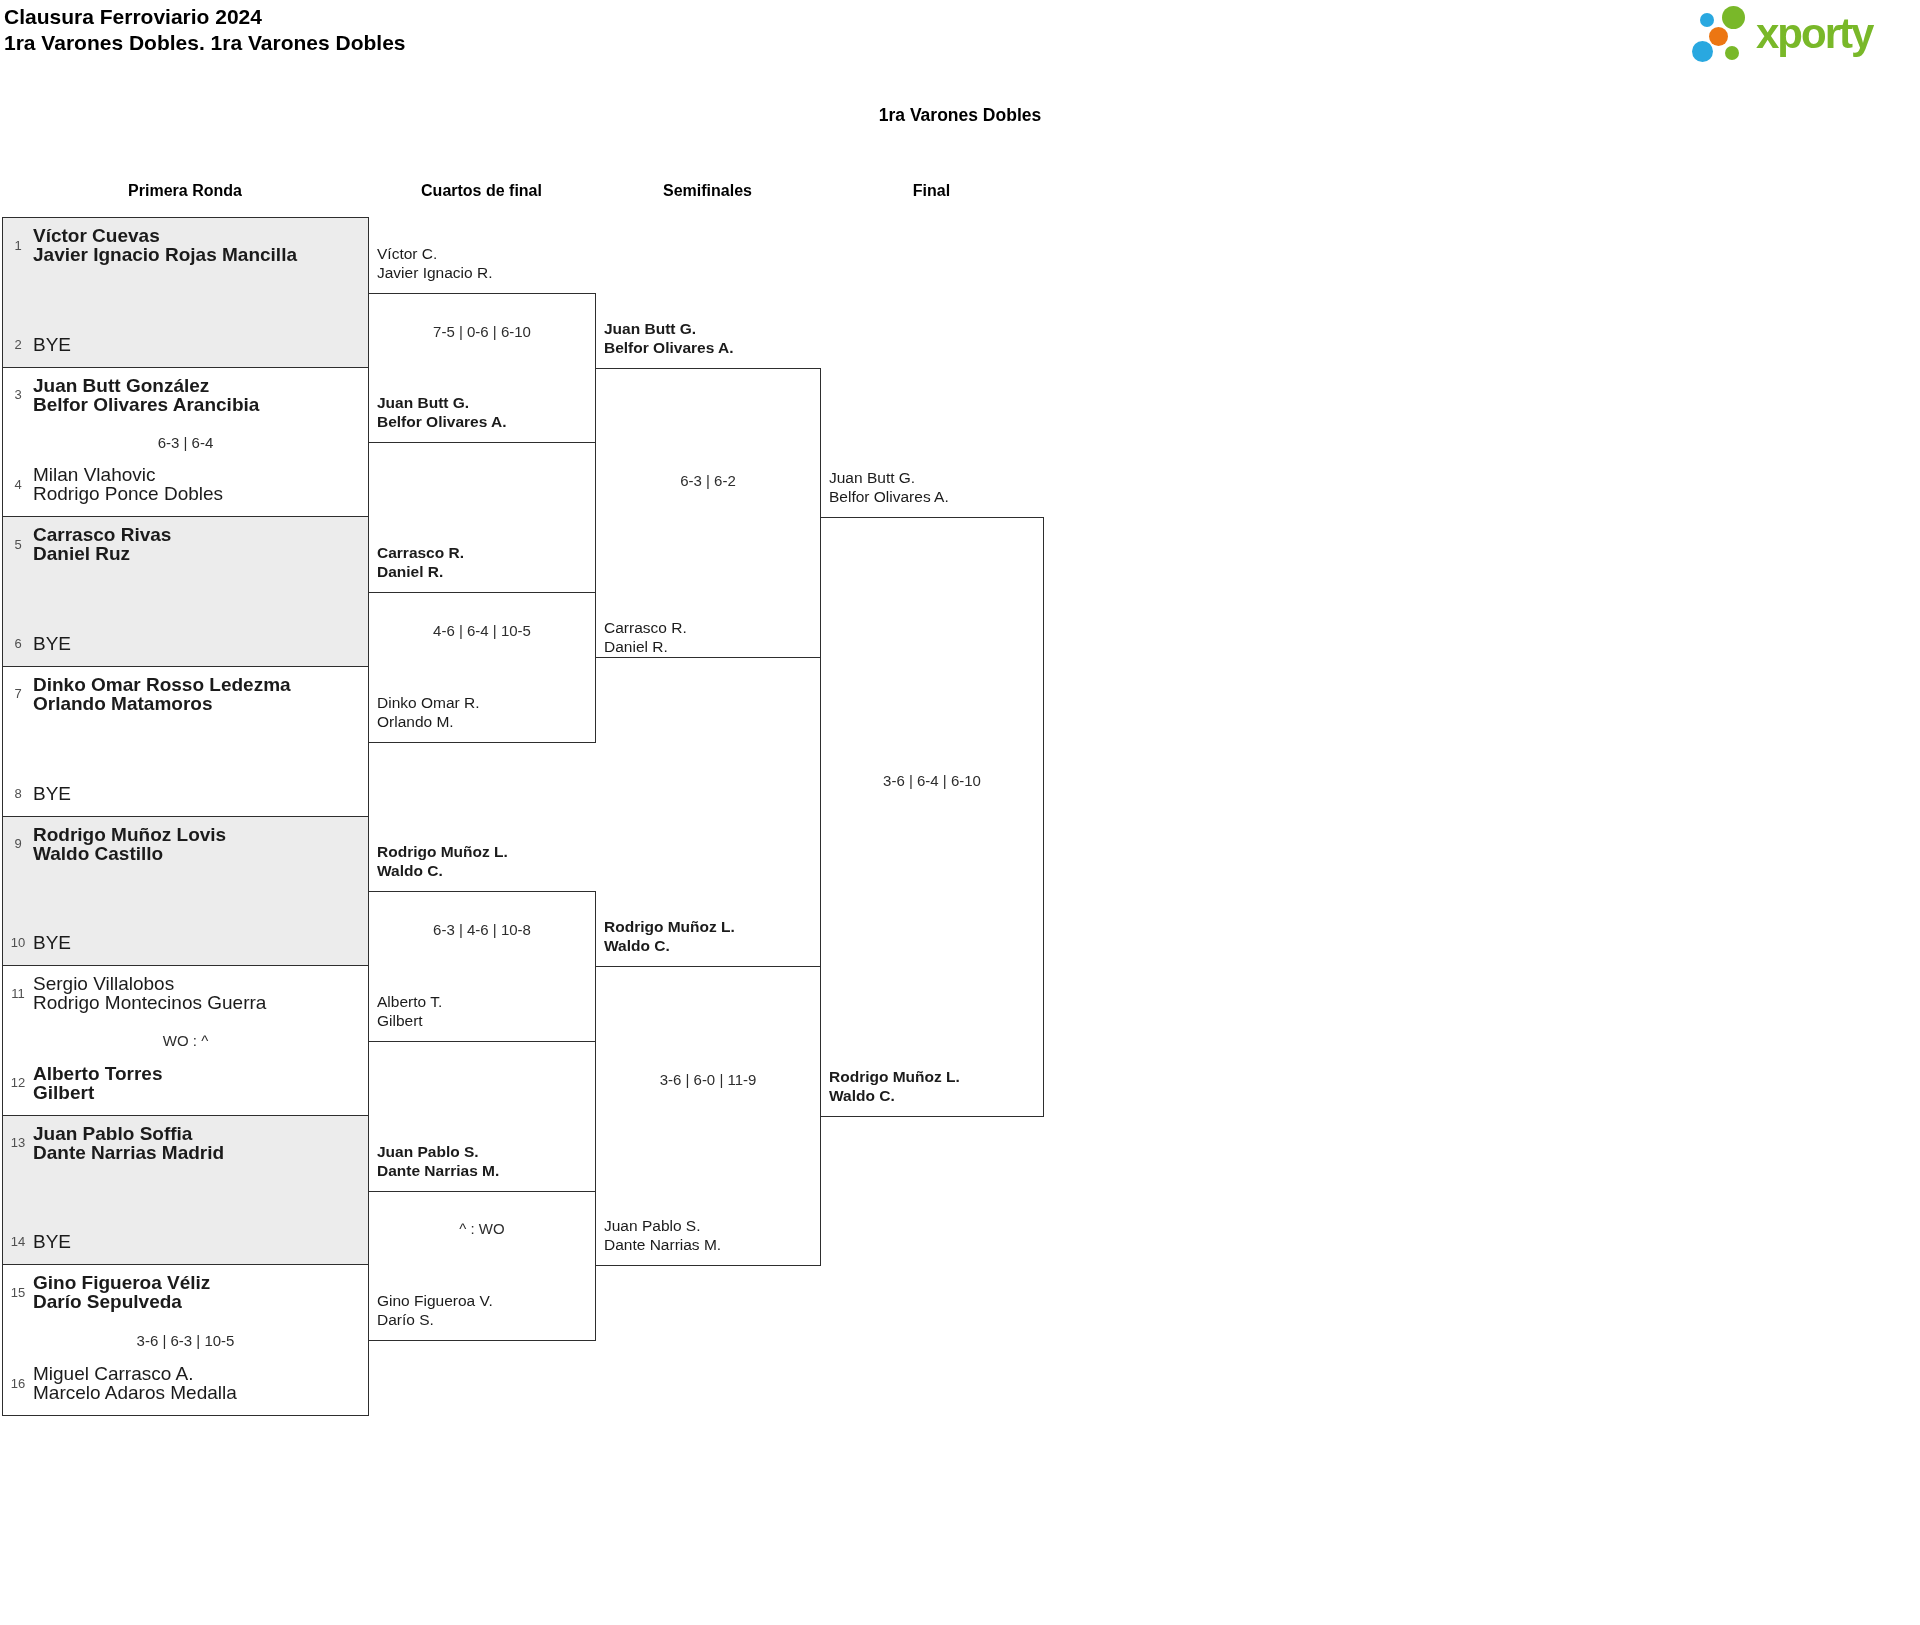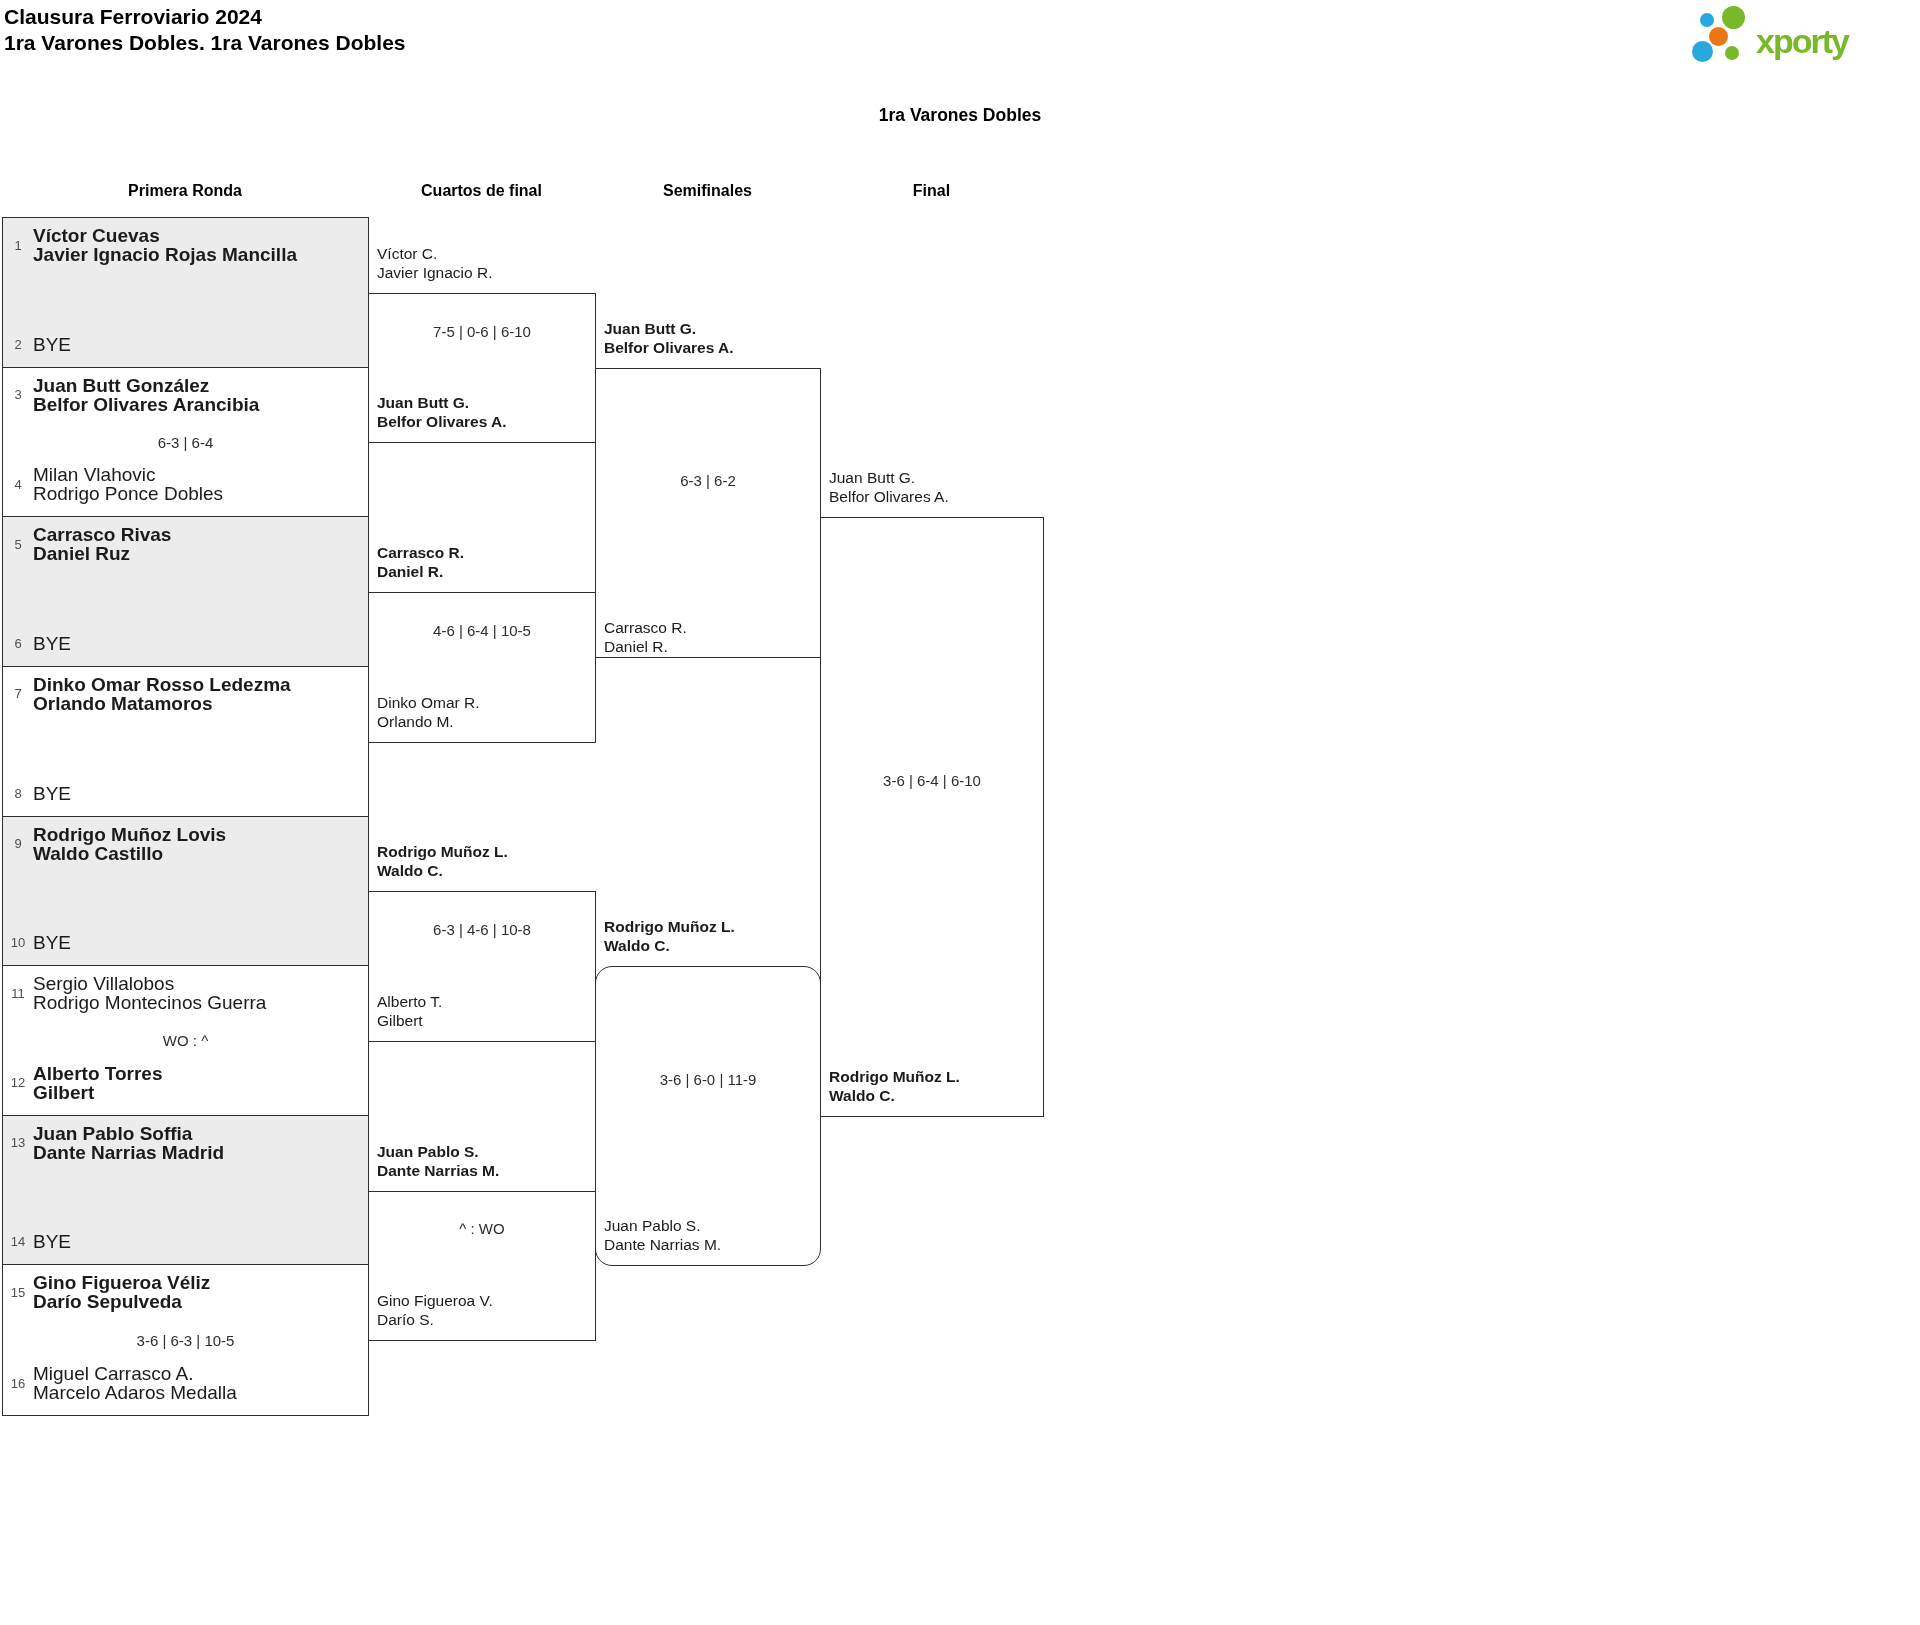--- a/index.html
+++ b/index.html
@@ -18,21 +18,21 @@
   .hdr2{position:absolute;left:4px;top:31px;font-size:21px;font-weight:600;color:#000;}
   .btitle{position:absolute;left:0;right:0;top:84px;text-align:center;font-size:17.5px;font-weight:600;color:#000;margin-top:21px;}
   
   .logo{position:absolute;left:1688px;top:0;width:232px;height:72px;cursor:pointer;}
   .dot{position:absolute;border-radius:50%;}
   .dot.d1{left:12px;top:13px;width:14px;height:14px;}
   .dot.d2{left:34px;top:6px;width:23px;height:23px;}
   .dot.d3{left:21px;top:27px;width:19px;height:19px;}
   .dot.d4{left:4px;top:41px;width:21px;height:21px;}
   .dot.d5{left:37px;top:46px;width:14px;height:14px;}
-  .logo-text{position:absolute;left:68px;top:15px;font-size:34px;font-weight:700;letter-spacing:-2px;line-height:52px;}
+  .logo-text{position:absolute;left:68px;top:8px;font-size:42px;font-weight:700;letter-spacing:-2px;line-height:52px;}
   
   #bracket{position:absolute;left:0;top:0;width:1920px;height:1625px;margin-top:40px;}
   .round-hdr{position:absolute;top:142px;width:280px;text-align:center;font-size:16px;font-weight:600;color:#000;}
   .r1col{position:absolute;border:1px solid var(--border);box-sizing:border-box;overflow:hidden;background:#fff;}
   .r1block{position:relative;border-bottom:1px solid var(--border);box-sizing:border-box;background:#fff;}
   .r1block:last-child{border-bottom:none;}
   .r1block.shaded{background:var(--shade);}
   .slot{position:absolute;left:0;right:8px;display:flex;align-items:center;}
   .slot.top{top:8px;}
   .slot.bottom{bottom:13px;}
@@ -244,21 +244,21 @@
         <div class="mscore" style="top: 103.625px;">6-3 | 6-2</div>
       </div>
       <div class="mnames win" style="left: 604px; top: 278.625px;">
         <div>Juan Butt G.</div>
         <div>Belfor Olivares A.</div>
       </div>
       <div class="mnames" style="left: 604px; top: 577.875px;">
         <div>Carrasco R.</div>
         <div>Daniel R.</div>
       </div>
-      <div class="mbox" style="left: 595px; top: 926.125px; width: 226px; height: 300.25px; border-radius: 17px;">
+      <div class="mbox" style="left: 595px; top: 926.125px; width: 226px; height: 300.25px;">
         <div class="mscore" style="top: 103.625px;">3-6 | 6-0 | 11-9</div>
       </div>
       <div class="mnames win" style="left: 604px; top: 877.125px;">
         <div>Rodrigo Muñoz L.</div>
         <div>Waldo C.</div>
       </div>
       <div class="mnames" style="left: 604px; top: 1176.38px;">
         <div>Juan Pablo S.</div>
         <div>Dante Narrias M.</div>
       </div>

